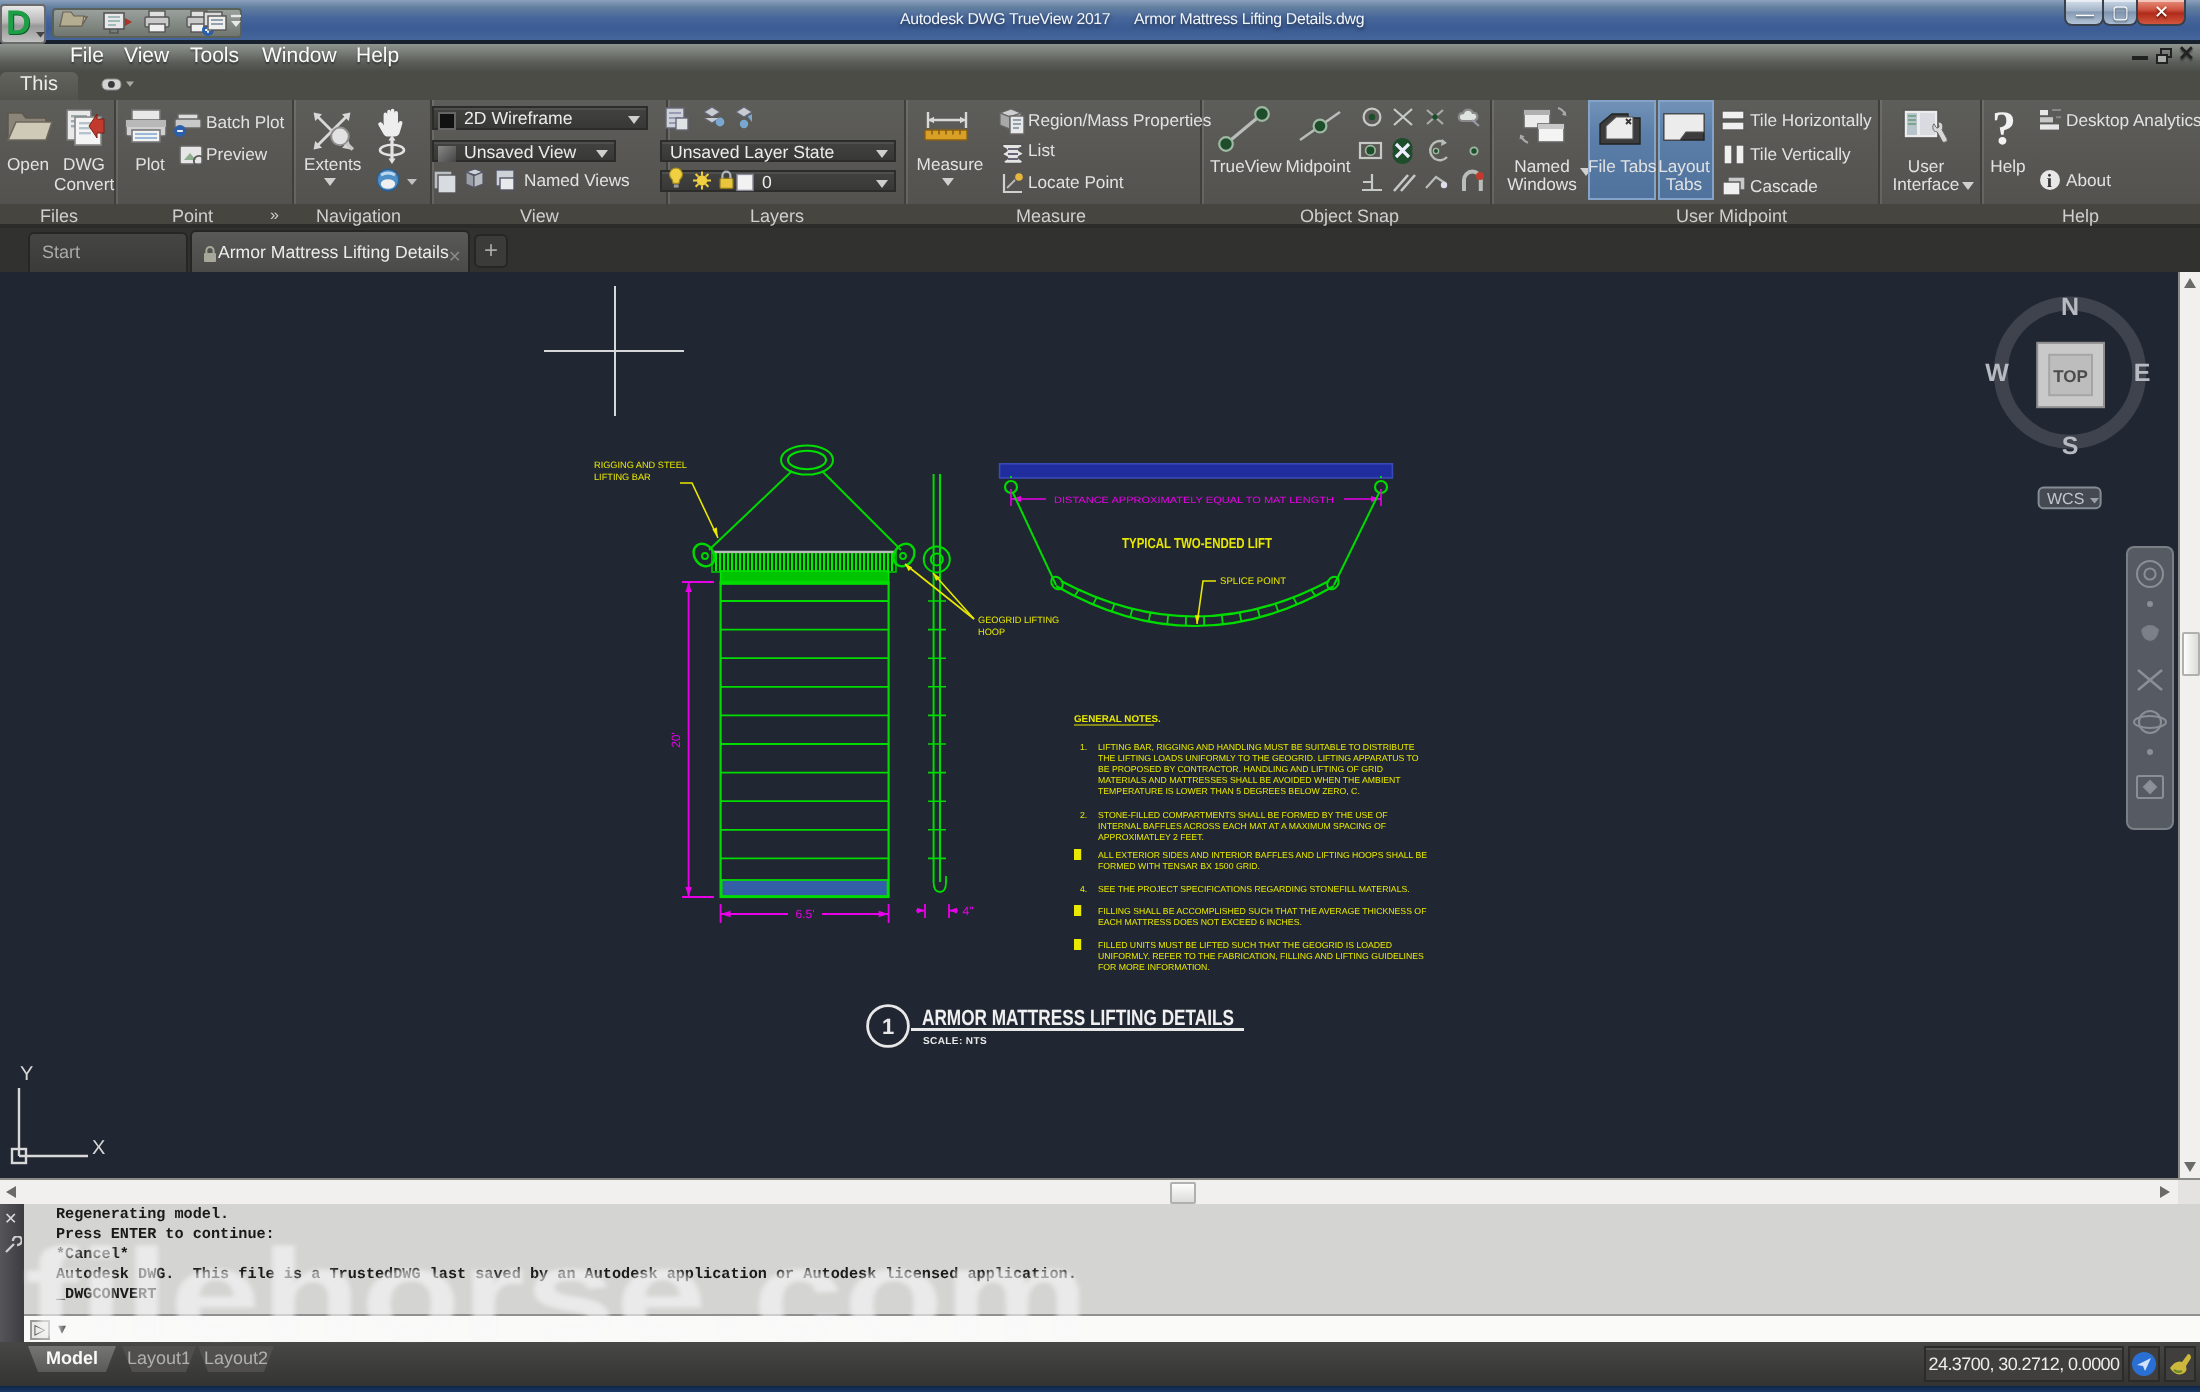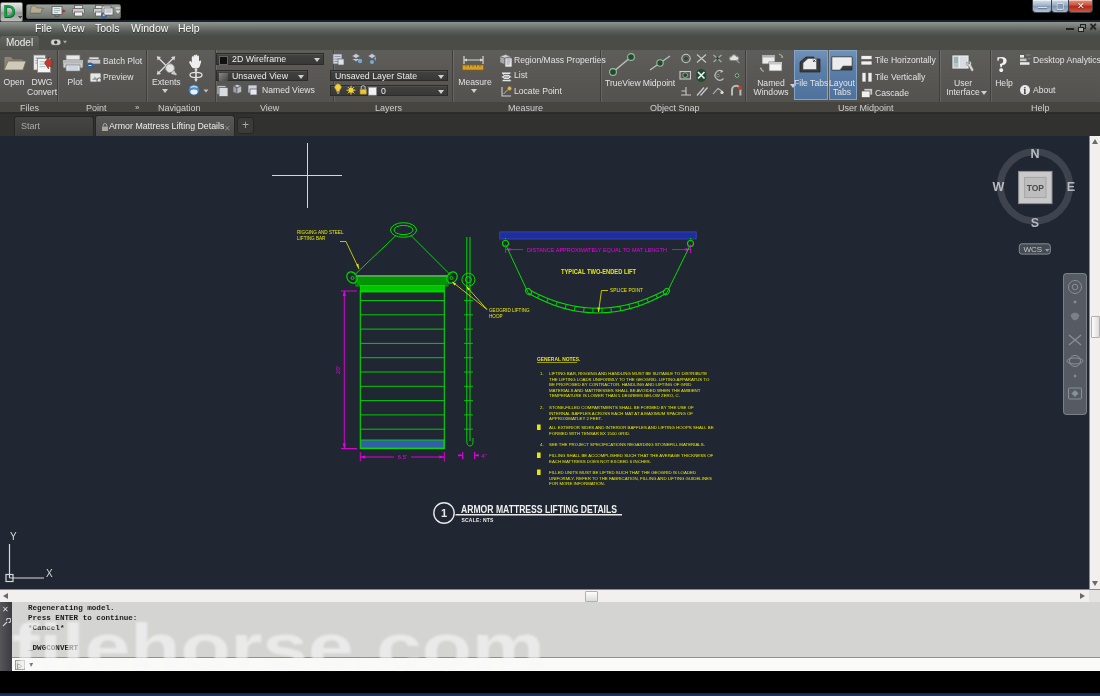--- a/index.html
+++ b/index.html
@@ -58,20 +58,24 @@
 
 #statusbar{left:0;top:671px;width:1100px;height:22px;background:linear-gradient(180deg,#474745,#343432)}
 .laytab{position:absolute;top:2px;height:13px;font-size:9px;line-height:13px;text-align:center;color:#b0b0ae}
 #coords{position:absolute;left:962px;top:2px;width:100px;height:18px;background:#413f3d;border:1px solid #2b2b29;box-shadow:inset 0 1px 0 #555;color:#ececec;font-size:9px;letter-spacing:-0.3px;text-align:center;line-height:17px}
 #bluestrip{left:0;top:693px;width:1100px;height:3px;background:linear-gradient(180deg,#0e2448,#1b3a66)}
 </style>
 </head>
 <body>
 <div id="app">
 
+  <div id="titlebar" class="abs">
+    <span class="ttext" style="left:450px">Autodesk DWG TrueView 2017</span>
+    <span class="ttext" style="left:567px">Armor Mattress Lifting Details.dwg</span>
+  </div>
   <div id="btnmin" class="winbtn">
       <span class="winglyph" style="left:5px;top:2px">—</span>
     </div>
   <div id="btnmax" class="winbtn">
       <span class="winglyph" style="left:4px;top:1px">▢</span>
     </div>
   <div id="btnclose" class="winbtn">
       <span class="winglyph" style="left:8px;top:1px">✕</span>
     </div>
 
@@ -129,21 +133,21 @@
     <path d="M115.5 10.5 l5 0 l-2.5 3 Z" fill="#e8e8e8"></path>
 
     <g>
       <rect x="51" y="39.5" width="9.5" height="5.5" rx="2.5" fill="#d4d4d4" stroke="#888" stroke-width="0.5"></rect>
       <circle cx="55.7" cy="42.2" r="1.7" fill="#3a3a3a"></circle>
     </g>
     <path d="M63 40.8 l4 0 l-2 2.6 Z" fill="#a8a8a6"></path>
   </svg>
 
   <div id="tabrow" class="abs"></div>
-  <div id="hometab" class="abs">Model</div>
+  <div id="hometab" class="abs">This</div>
 
   <div id="ribbon" class="abs"></div>
   <div class="psep" style="left:57px"></div>
   <div class="psep" style="left:146px"></div>
   <div class="psep" style="left:215px"></div>
   <div class="psep" style="left:333px"></div>
   <div class="psep" style="left:452px"></div>
   <div class="psep" style="left:600px"></div>
   <div class="psep" style="left:745px"></div>
   <div class="psep" style="left:939px"></div>
@@ -697,22 +701,39 @@
   <div id="cmd" class="abs">
     <div id="cmdstrip">
   <span style="position:absolute;left:2px;top:3px;font-size:8px;color:#ddd">✕</span>
   <svg width="10" height="10" viewBox="0 0 10 10" style="position:absolute;left:1px;top:16px">
           <path d="M2 8 L6 4 M5.5 2.5 a2.2 2.2 0 1 1 2 2" stroke="#ccc" stroke-width="1.2" fill="none"></path>
         </svg>
 </div>
     <span class="cmdline" style="top:2px">Regenerating model.</span>
     <span class="cmdline" style="top:12px">Press ENTER to continue:</span>
     <span class="cmdline" style="top:22px">*Cancel*</span>
+    <span class="cmdline" style="top:32px">Autodesk DWG.  This file is a TrustedDWG last saved by an Autodesk application or Autodesk licensed application.</span>
     <span class="cmdline" style="top:42px">_DWGCONVERT</span>
     <div id="cmdinput">
   <span style="position:absolute;left:3px;top:2px;width:10px;height:10px;background:#e8e8e6;border:1px solid #999;font-size:7px;line-height:9px;text-align:center;color:#333">▷</span>
   <span style="position:absolute;left:17px;top:2px;font-size:8px;color:#555">▾</span>
 </div>
   </div>
   <div id="watermark" class="abs">filehorse.com</div>
 
+  <div id="statusbar" class="abs">
+    <div class="laytab" style="left:14px;width:44px;background:linear-gradient(180deg,#757573,#5a5a58);color:#fafafa;font-weight:bold;clip-path:polygon(0 0,100% 0,calc(100% - 5px) 100%,5px 100%)">Model</div>
+    <div class="laytab" style="left:61px;width:37px;background:#504f4d;clip-path:polygon(0 0,100% 0,calc(100% - 5px) 100%,5px 100%)">Layout1</div>
+    <div class="laytab" style="left:99px;width:38px;background:#504f4d;clip-path:polygon(0 0,100% 0,calc(100% - 5px) 100%,5px 100%)">Layout2</div>
+    <div id="coords">24.3700, 30.2712, 0.0000</div>
+    <div style="position:absolute;left:1064px;top:2px;width:16px;height:18px;background:#413f3d;border:1px solid #2b2b29"></div>
+    <svg width="14" height="14" viewBox="0 0 14 14" style="position:absolute;left:1065px;top:4px">
+        <circle cx="7" cy="7" r="6" fill="#2a6fd4"></circle>
+        <path d="M3.5 7.5 L10.5 4 L7.5 10.5 L6.5 8 Z" fill="#cfe2ff"></path>
+      </svg>
+    <div style="position:absolute;left:1082px;top:2px;width:16px;height:18px;background:#413f3d;border:1px solid #2b2b29"></div>
+    <svg width="14" height="14" viewBox="0 0 14 14" style="position:absolute;left:1083px;top:4px">
+        <path d="M2 9 q3-4 6-3 l3-4 q1.5 0 1.5 2 l-2.5 4 q1 3-2 4 q-3.5 1-6-3 Z" fill="#cdb73c"></path>
+        <path d="M4 10 q2 1.5 4 0.5" stroke="#6a8a2a" stroke-width="1.2" fill="none"></path>
+      </svg>
+  </div>
   <div id="bluestrip" class="abs"></div>
 </div>
 
 </body></html>

